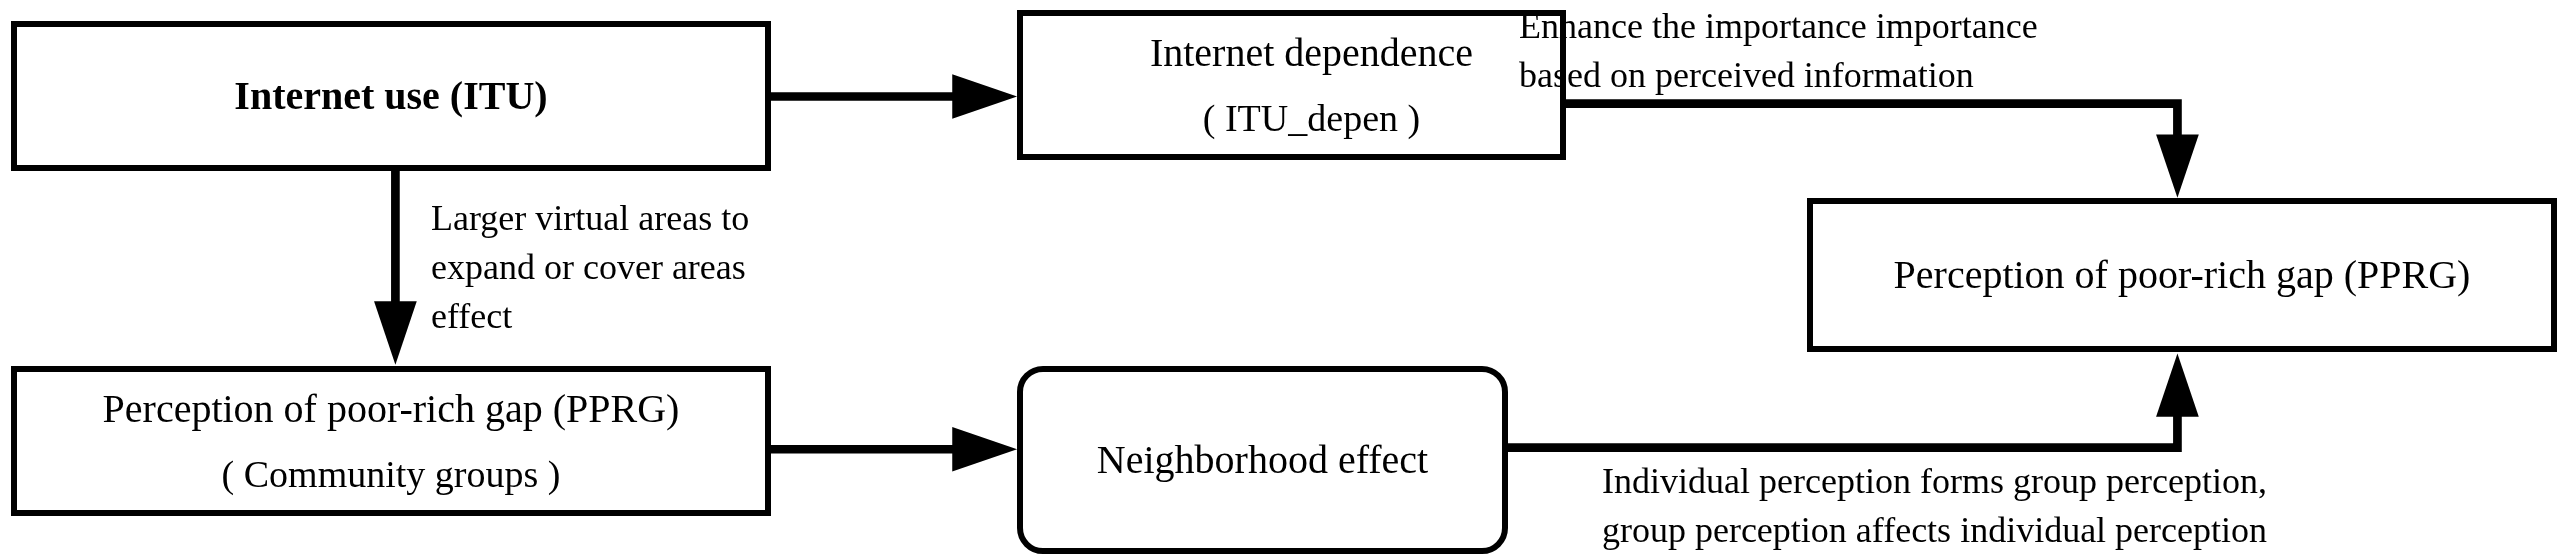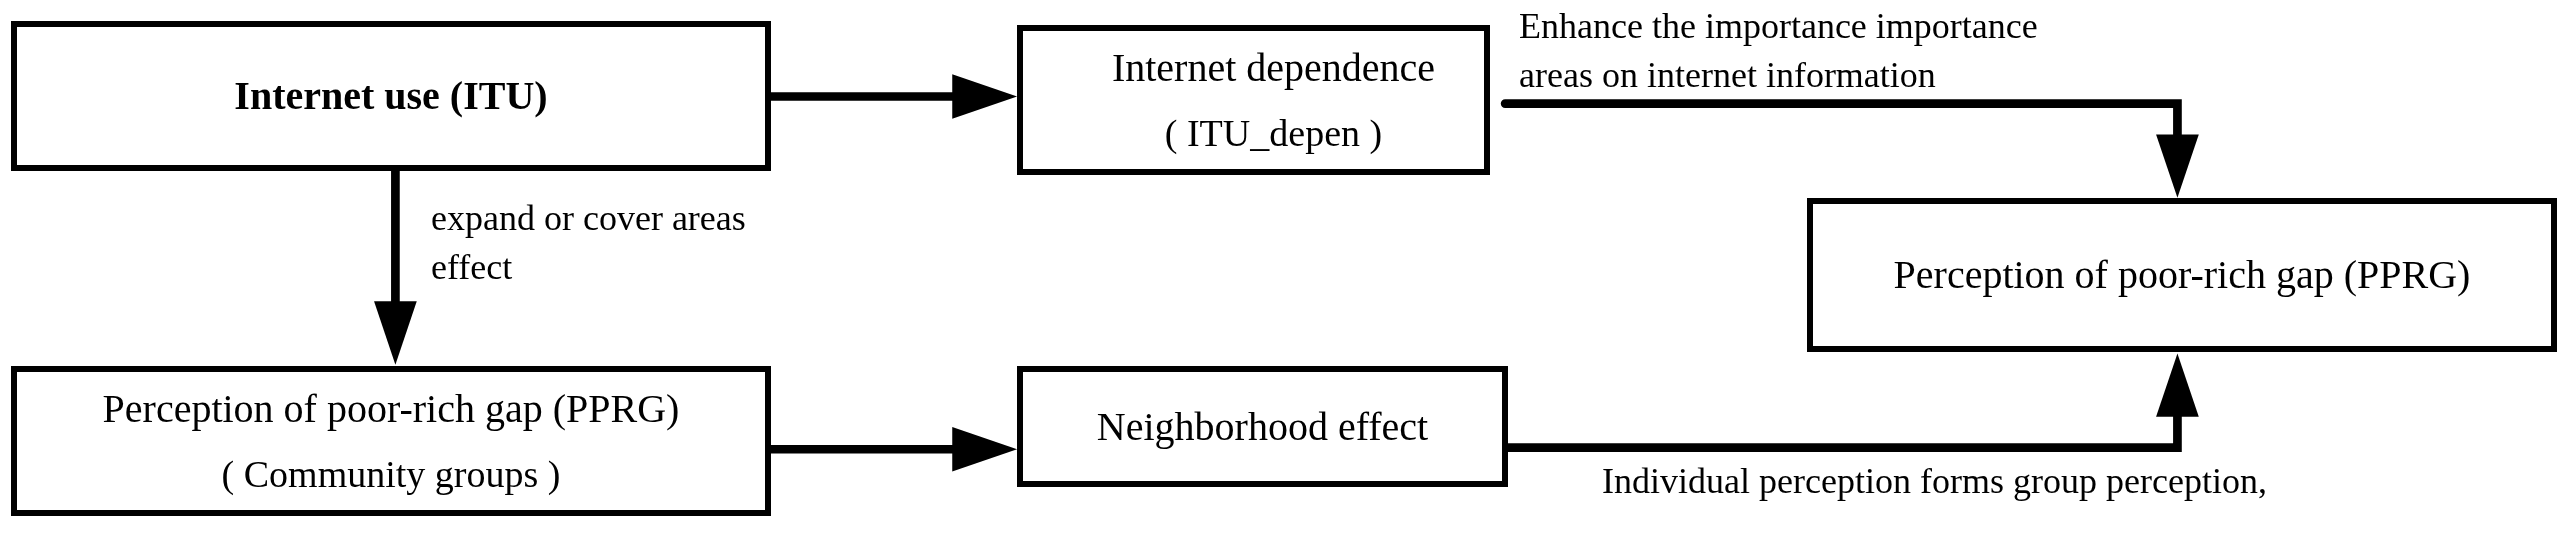--- a/index.html
+++ b/index.html
@@ -40,23 +40,23 @@
     margin-top: 7px;
   }
   .edge-label {
     position: absolute;
     font-size: 36px;
     line-height: 49px;
     white-space: nowrap;
   }
   
   #box-internet-use        { left: 11px;   top: 21.4px;  width: 760px; height: 150px; font-weight: bold; }
-  #box-internet-dependence { left: 1017px; top: 25px;  width: 473px; height: 150px; padding-left: 40px; }
+  #box-internet-dependence { left: 1017px; top: 10px;  width: 549px; height: 150px; padding-left: 40px; }
   #box-pprg-community      { left: 11px;   top: 366px; width: 760px; height: 150px; }
-  #box-neighborhood-effect { left: 1017px; top: 366px; width: 491px; height: 121px; }
+  #box-neighborhood-effect { left: 1017px; top: 366px; width: 491px; height: 188px; border-radius: 26px; }
   #box-pprg-individual     { left: 1807px; top: 198px; width: 750px; height: 154px; }
   
   #label-enhance      { left: 1519px; top: 1.6px;   width: 633px; }
   #label-larger-areas { left: 431px;  top: 194px; width: 396px; }
   #label-loop         { left: 1519px; top: 457px; width: 831px; text-align: center; }
 </style>
 </head>
 <body>
 
 <div id="canvas">
@@ -106,26 +106,28 @@
   <div class="box" id="box-neighborhood-effect">
     <div class="title">Neighborhood effect</div>
   </div>
 
   <div class="box" id="box-pprg-individual">
     <div class="title">Perception of poor-rich gap (PPRG)</div>
   </div>
 
   <div class="edge-label" id="label-enhance">
     <div>Enhance the importance importance</div>
-    <div>areas on internet information</div>
+    <div>based on perceived information</div>
   </div>
 
   <div class="edge-label" id="label-larger-areas">
+    <div>Larger virtual areas to</div>
     <div>expand or cover areas</div>
     <div>effect</div>
   </div>
 
   <div class="edge-label" id="label-loop">
     <div>Individual perception forms group perception,</div>
+    <div>group perception affects individual perception</div>
   </div>
 
 </div>
 
 
 </body></html>

